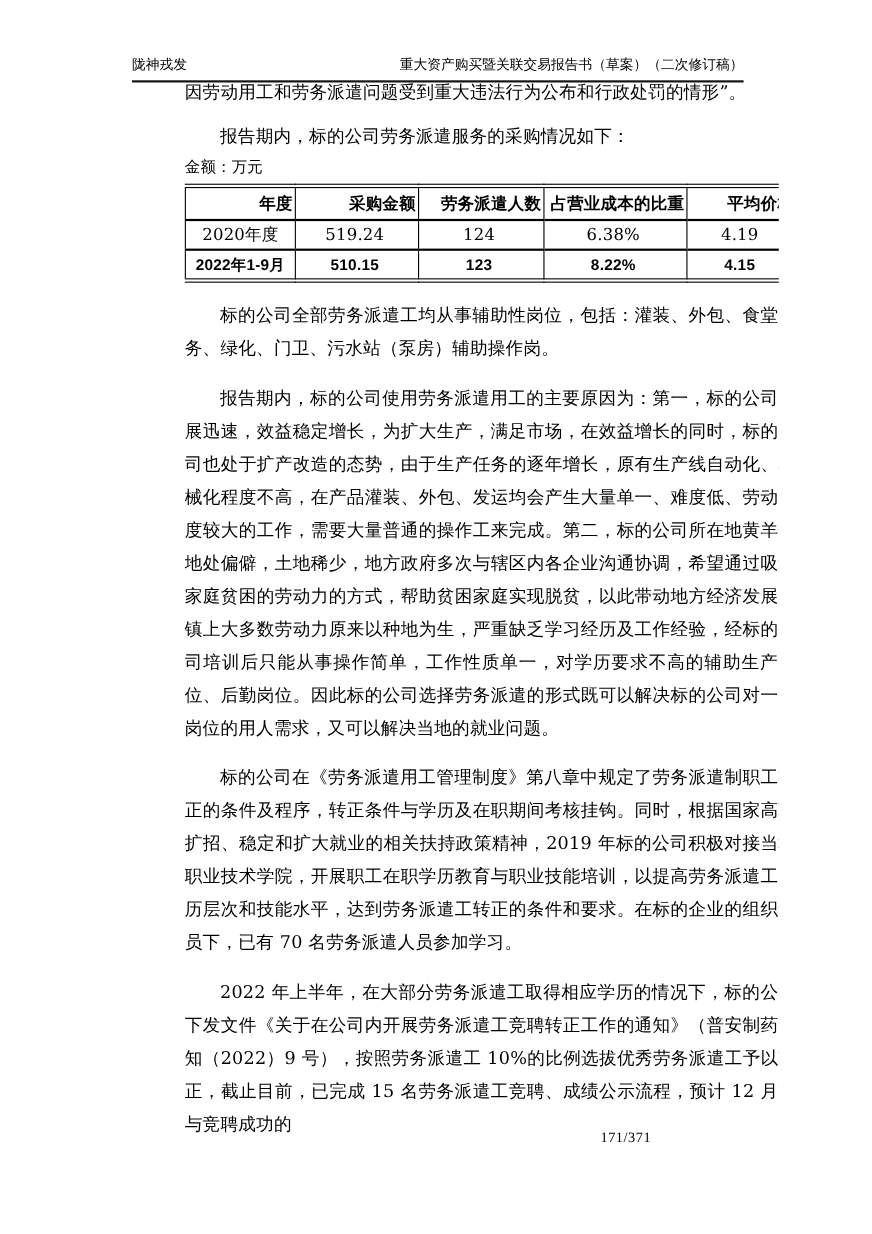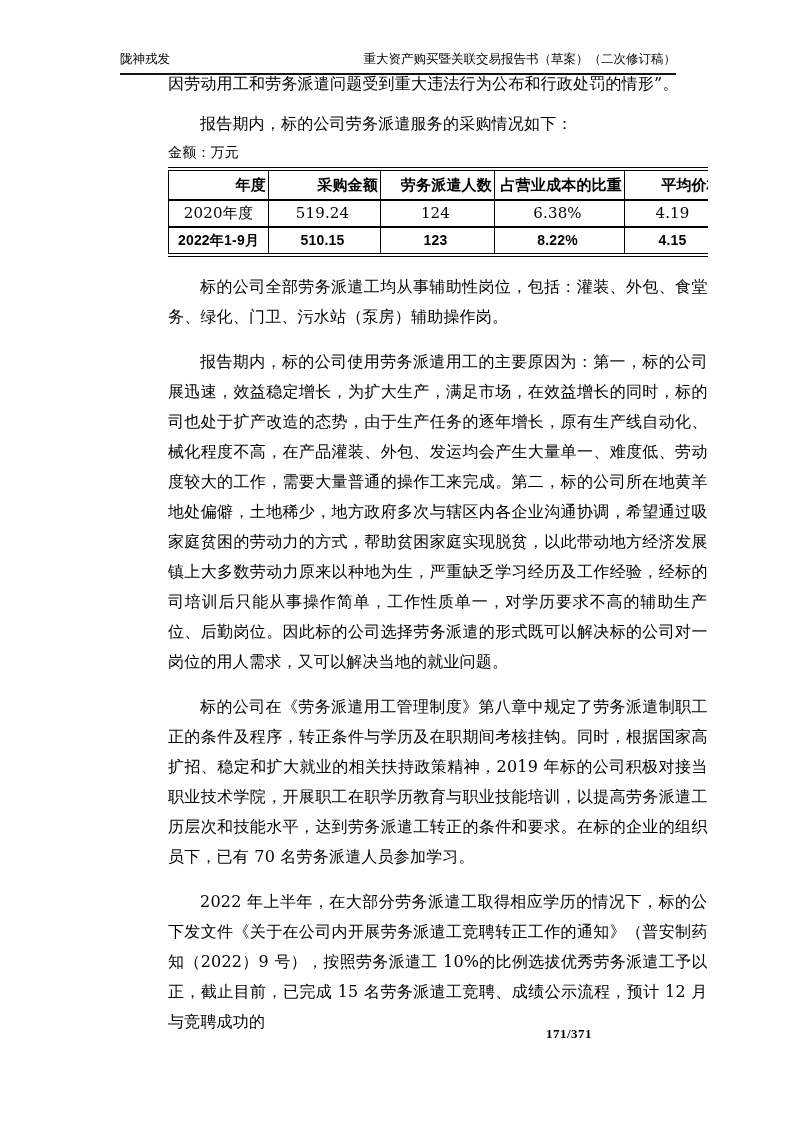--- a/index.html
+++ b/index.html
@@ -86,21 +86,21 @@
     font-size: 14px;
     border-top: 2px solid #000;
   }
 
   
   .page-number {
     position: absolute;
     top: 1026px;
     right: 116px;
     font-size: 13px;
-    font-weight: bold;
+    font-weight: normal;
     font-family: "Liberation Serif", "DejaVu Serif", serif;
     letter-spacing: 0.5px;
   }
 </style>
 </head>
 <body>
 
 <div class="page">
 
   <header class="doc-header">

